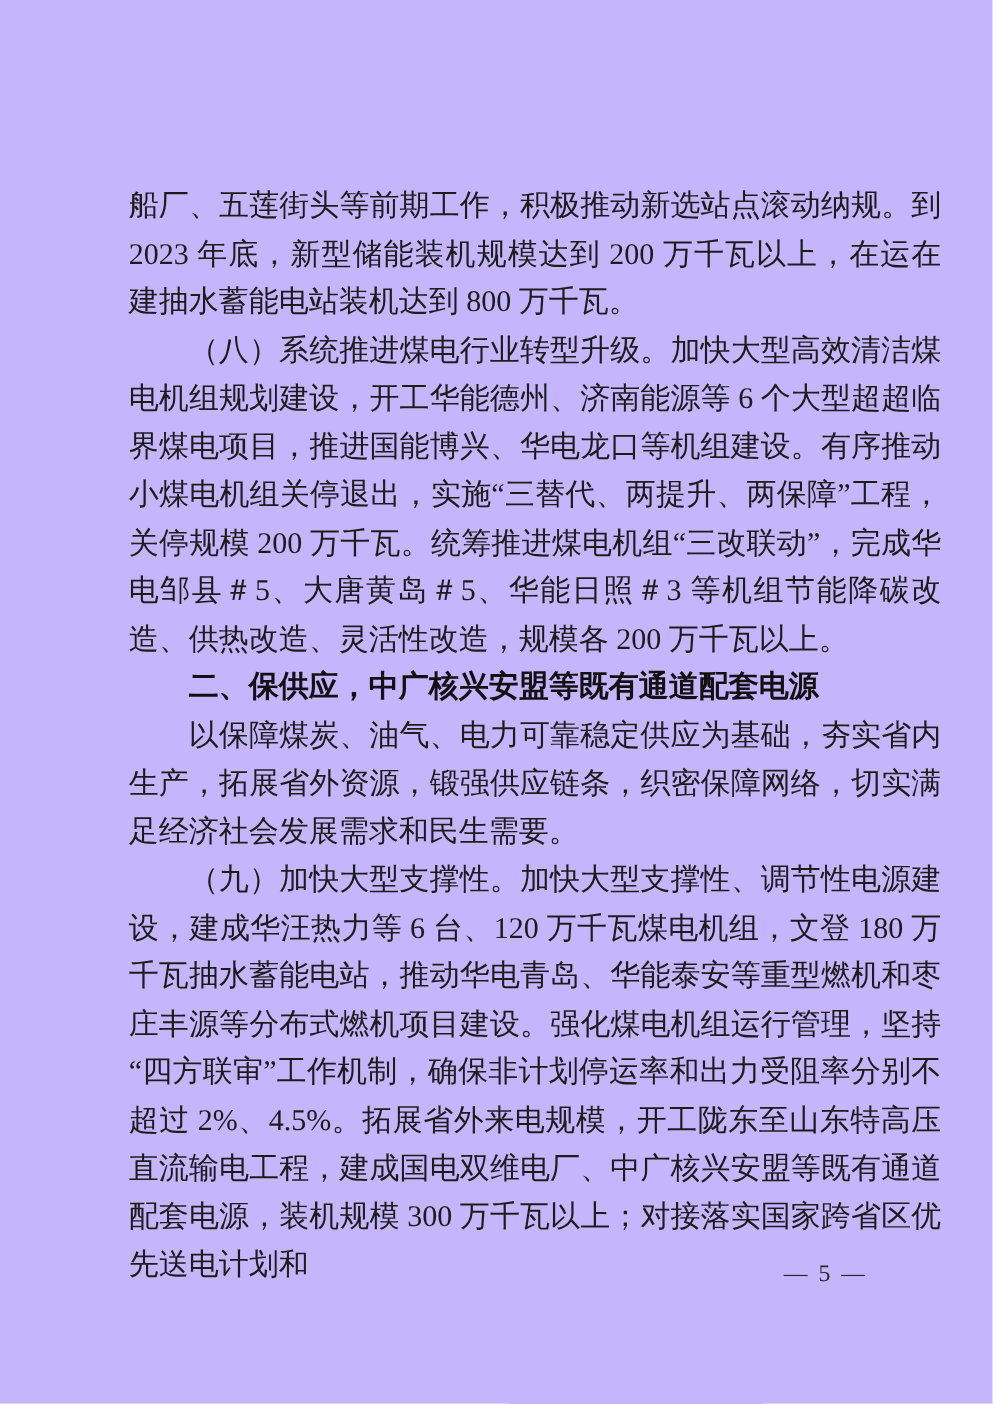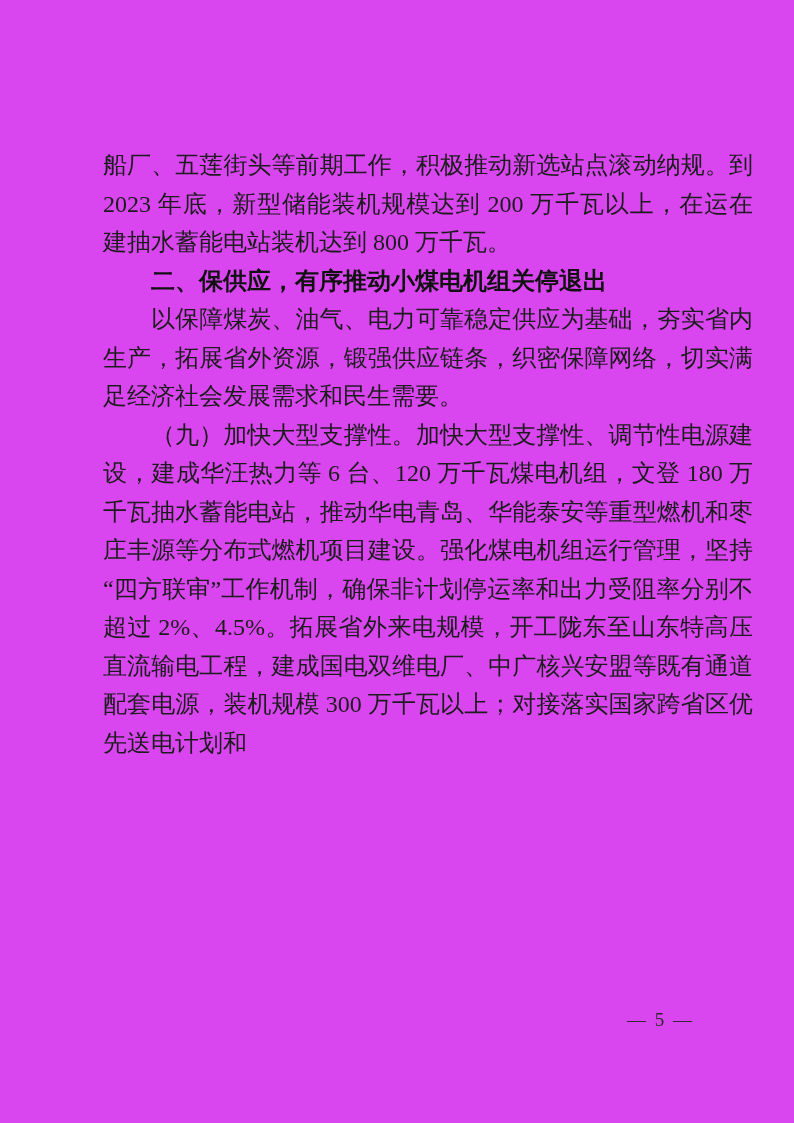--- a/index.html
+++ b/index.html
@@ -4,21 +4,21 @@
 <style>
   html, body {
     margin: 0;
     padding: 0;
     background: #ffffff;
   }
   .page {
     position: relative;
     width: 794px;
     height: 1123px;
-    background: #d946ef;
+    background: #c4b5fd;
     overflow: hidden;
     color: #1c1c1c;
   }
   .content {
     position: absolute;
     left: 103px;
     top: 146px;
     width: 650px;
   }
   .para {
@@ -56,22 +56,23 @@
   }
 </style>
 </head>
 <body>
 
 <div class="page">
   <main class="content">
 
     <p class="para"><span>船厂、五莲街头等前期工作，积极推动新选站点滚动纳规。到 2023 年底，新型储能装机规模达到 200 万千瓦以上，在运在建抽水蓄能电站装机达到 800 万千瓦。</span></p>
 
+    <p class="para indent"><span class="lead">（八）系统推进煤电行业转型升级。</span><span>加快大型高效清洁煤电机组规划建设，开工华能德州、济南能源等 6 个大型超超临界煤电项目，推进国能博兴、华电龙口等机组建设。有序推动小煤电机组关停退出，实施“三替代、两提升、两保障”工程，关停规模 200 万千瓦。统筹推进煤电机组“三改联动”，完成华电邹县＃5、大唐黄岛＃5、华能日照＃3 等机组节能降碳改造、供热改造、灵活性改造，规模各 200 万千瓦以上。</span></p>
 
-    <h2 class="section-heading">二、保供应，有序推动小煤电机组关停退出</h2>
+    <h2 class="section-heading">二、保供应，中广核兴安盟等既有通道配套电源</h2>
 
     <p class="para indent"><span>以保障煤炭、油气、电力可靠稳定供应为基础，夯实省内生产，拓展省外资源，锻强供应链条，织密保障网络，切实满足经济社会发展需求和民生需要。</span></p>
 
     <p class="para indent"><span class="lead">（九）加快大型支撑性。</span><span>加快大型支撑性、调节性电源建设，建成华汪热力等 6 台、120 万千瓦煤电机组，文登 180 万千瓦抽水蓄能电站，推动华电青岛、华能泰安等重型燃机和枣庄丰源等分布式燃机项目建设。强化煤电机组运行管理，坚持“四方联审”工作机制，确保非计划停运率和出力受阻率分别不超过 2%、4.5%。拓展省外来电规模，开工陇东至山东特高压直流输电工程，建成国电双维电厂、中广核兴安盟等既有通道配套电源，装机规模 300 万千瓦以上；对接落实国家跨省区优先送电计划和</span></p>
 
   </main>
 
   <div class="footer">
     <span>— 5 —</span>
   </div>

